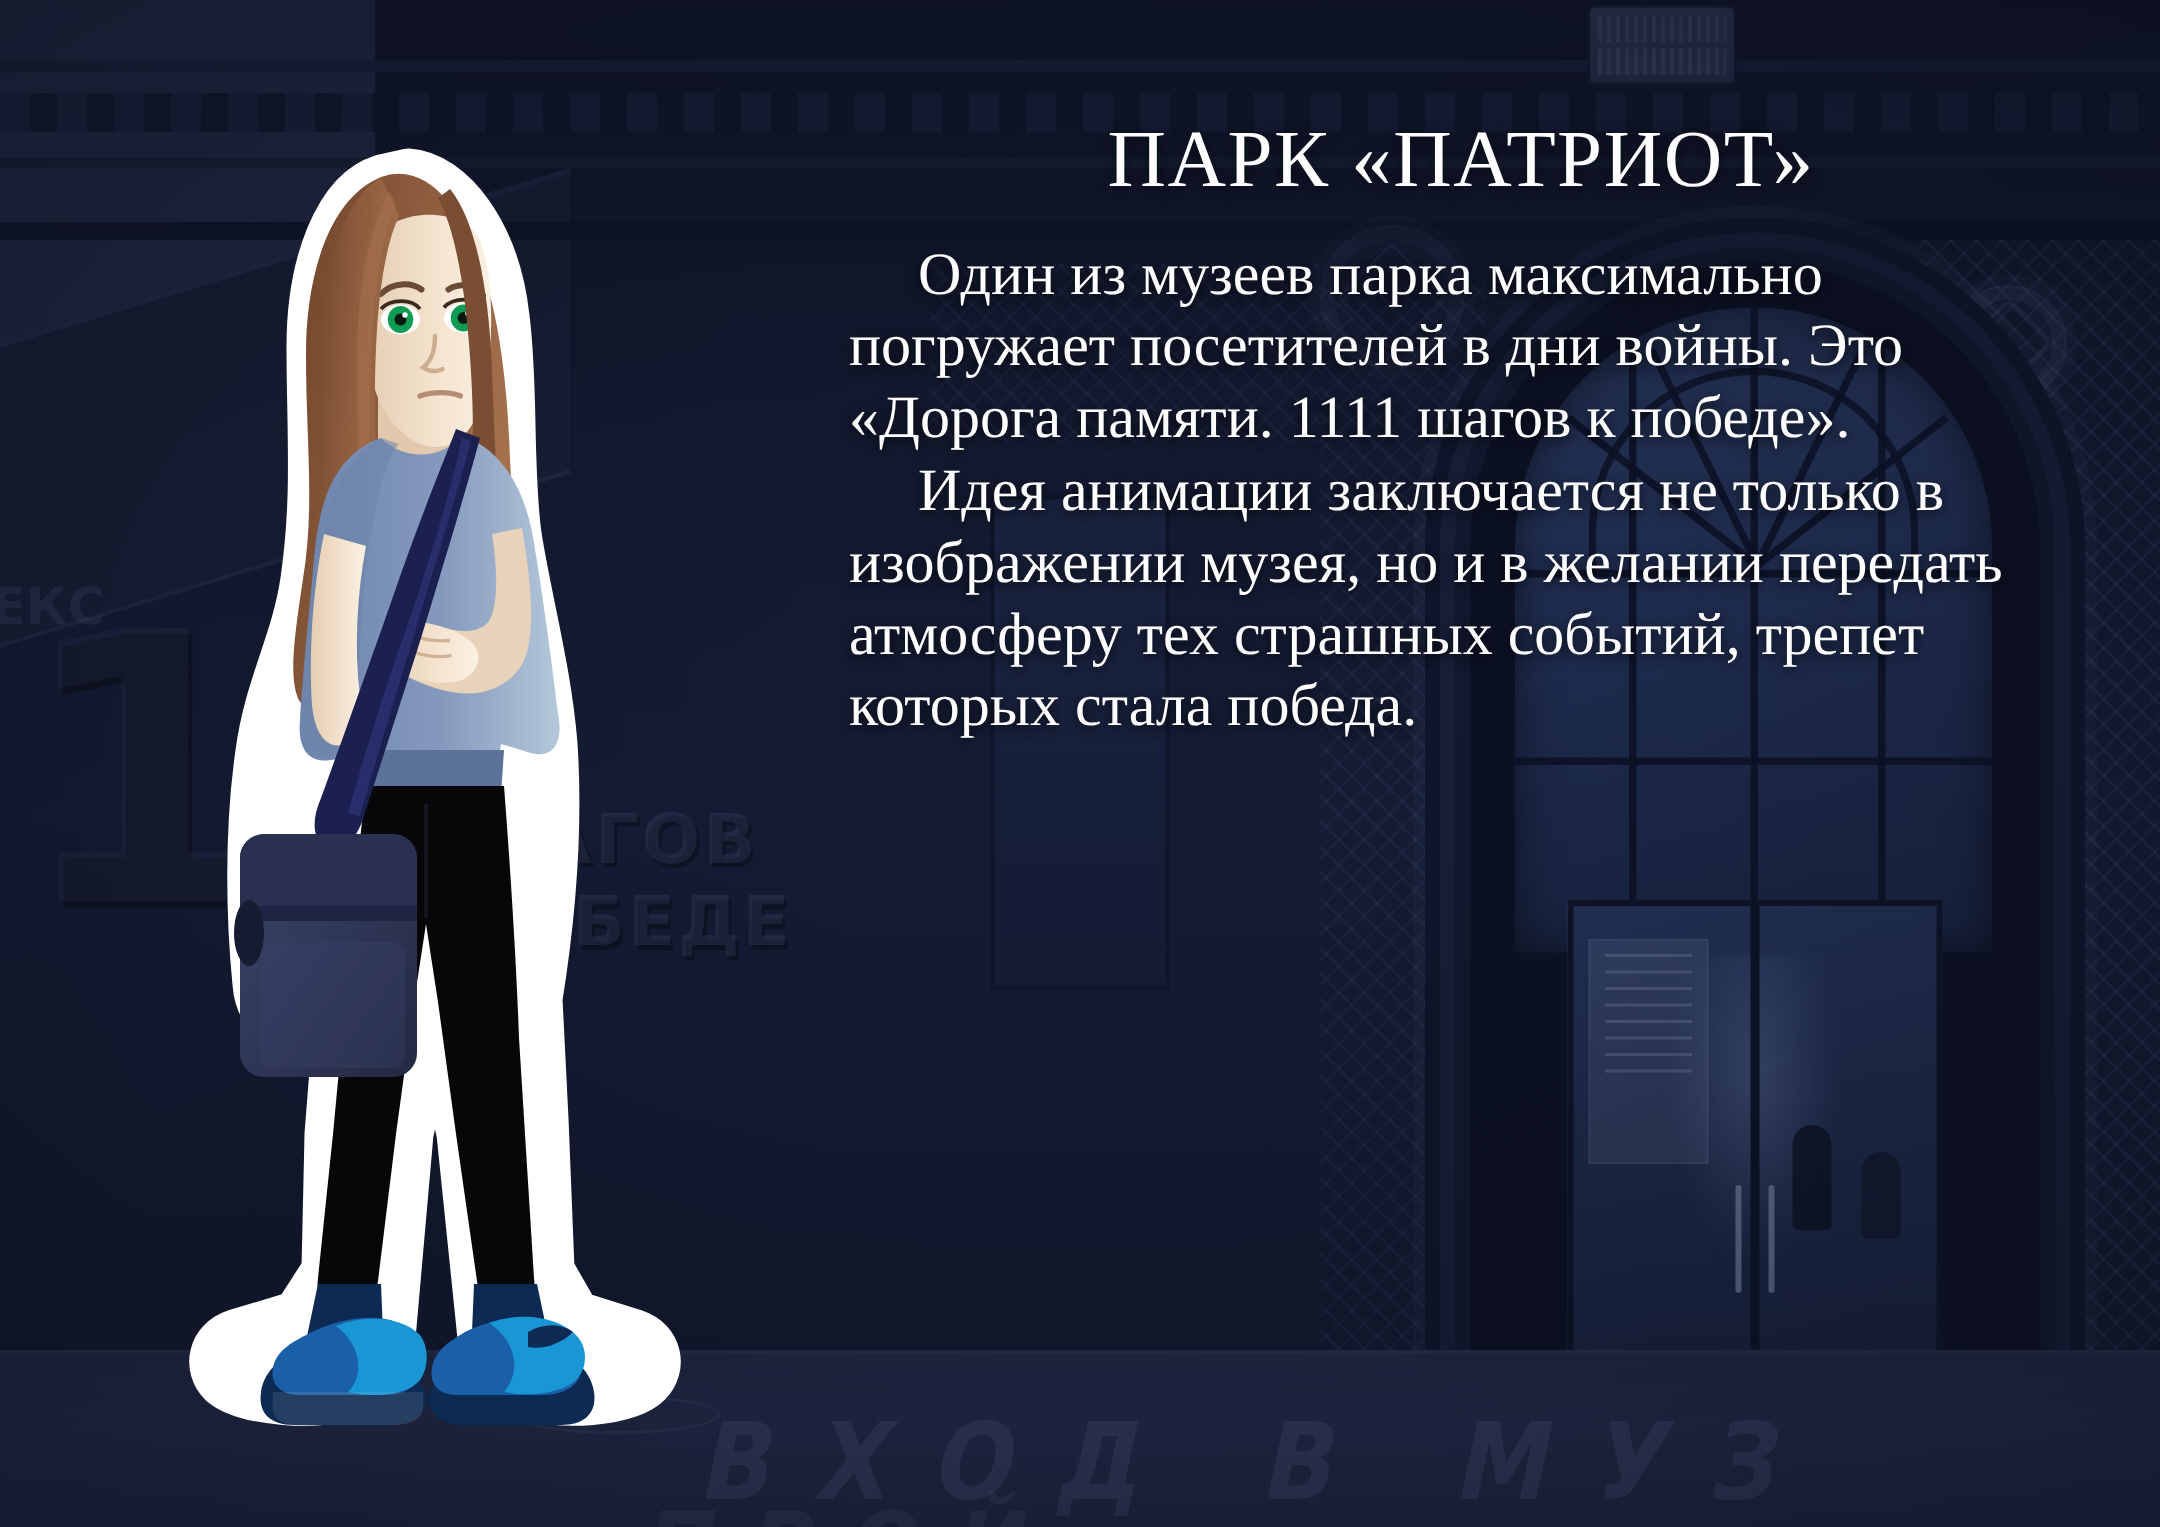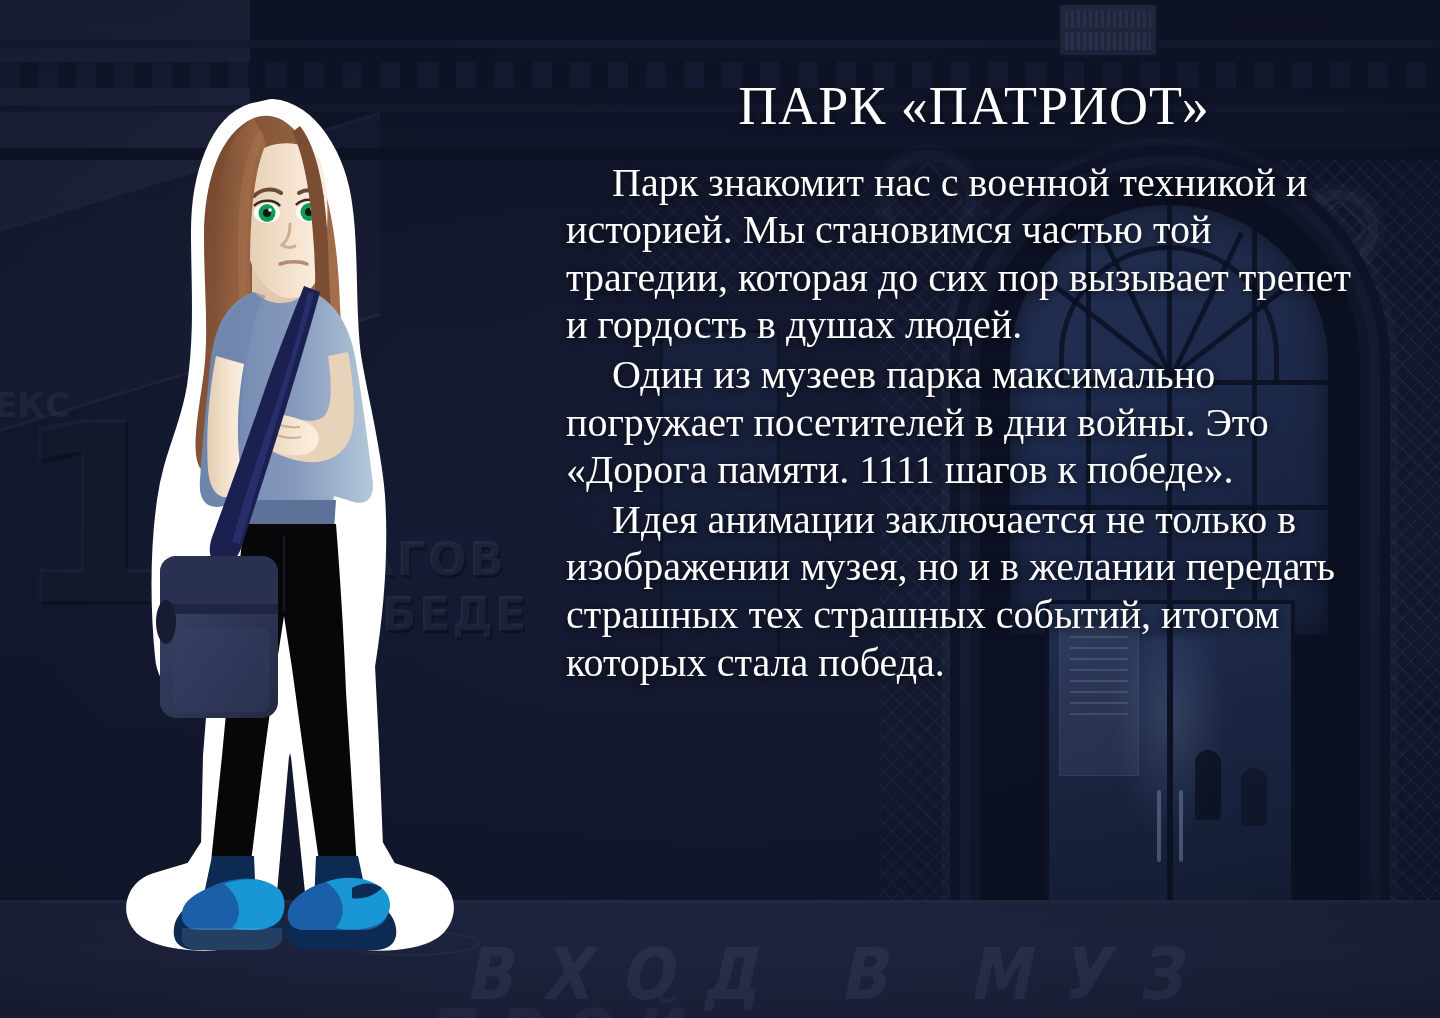--- a/index.html
+++ b/index.html
@@ -492,18 +492,17 @@
                  C186 844 196 838 206 832 Z" fill="#1a5fa8"></path>
         <path d="M222 826 C244 818 268 822 280 834 C288 842 288 856 280 864
                  C272 872 250 876 232 872 C244 858 240 838 222 826 Z" fill="#1997d4"></path>
         <path d="M248 832 C258 826 270 826 278 832 C270 840 258 844 248 842 Z" fill="#0d2a52"></path>
       </g>
     </svg>
   </div>
 
   <div class="textcol">
     <h1 class="title">ПАРК «ПАТРИОТ»</h1>
-    <p class="para">Парк знакомит нас с военной техникой и историей. Мы становимся частью той трагедии, которая до сих пор вызывает трепет и гордость в душах людей.</p>
     <p class="para">Один из музеев парка максимально погружает посетителей в дни войны. Это «Дорога памяти. 1111 шагов к победе».</p>
-    <p class="para">Идея анимации заключается не только в изображении музея, но и в желании передать страшных тех страшных событий, итогом которых стала победа.</p>
+    <p class="para">Идея анимации заключается не только в изображении музея, но и в желании передать атмосферу тех страшных событий, трепет которых стала победа.</p>
   </div>
 
 </div>
 
 </body></html>

